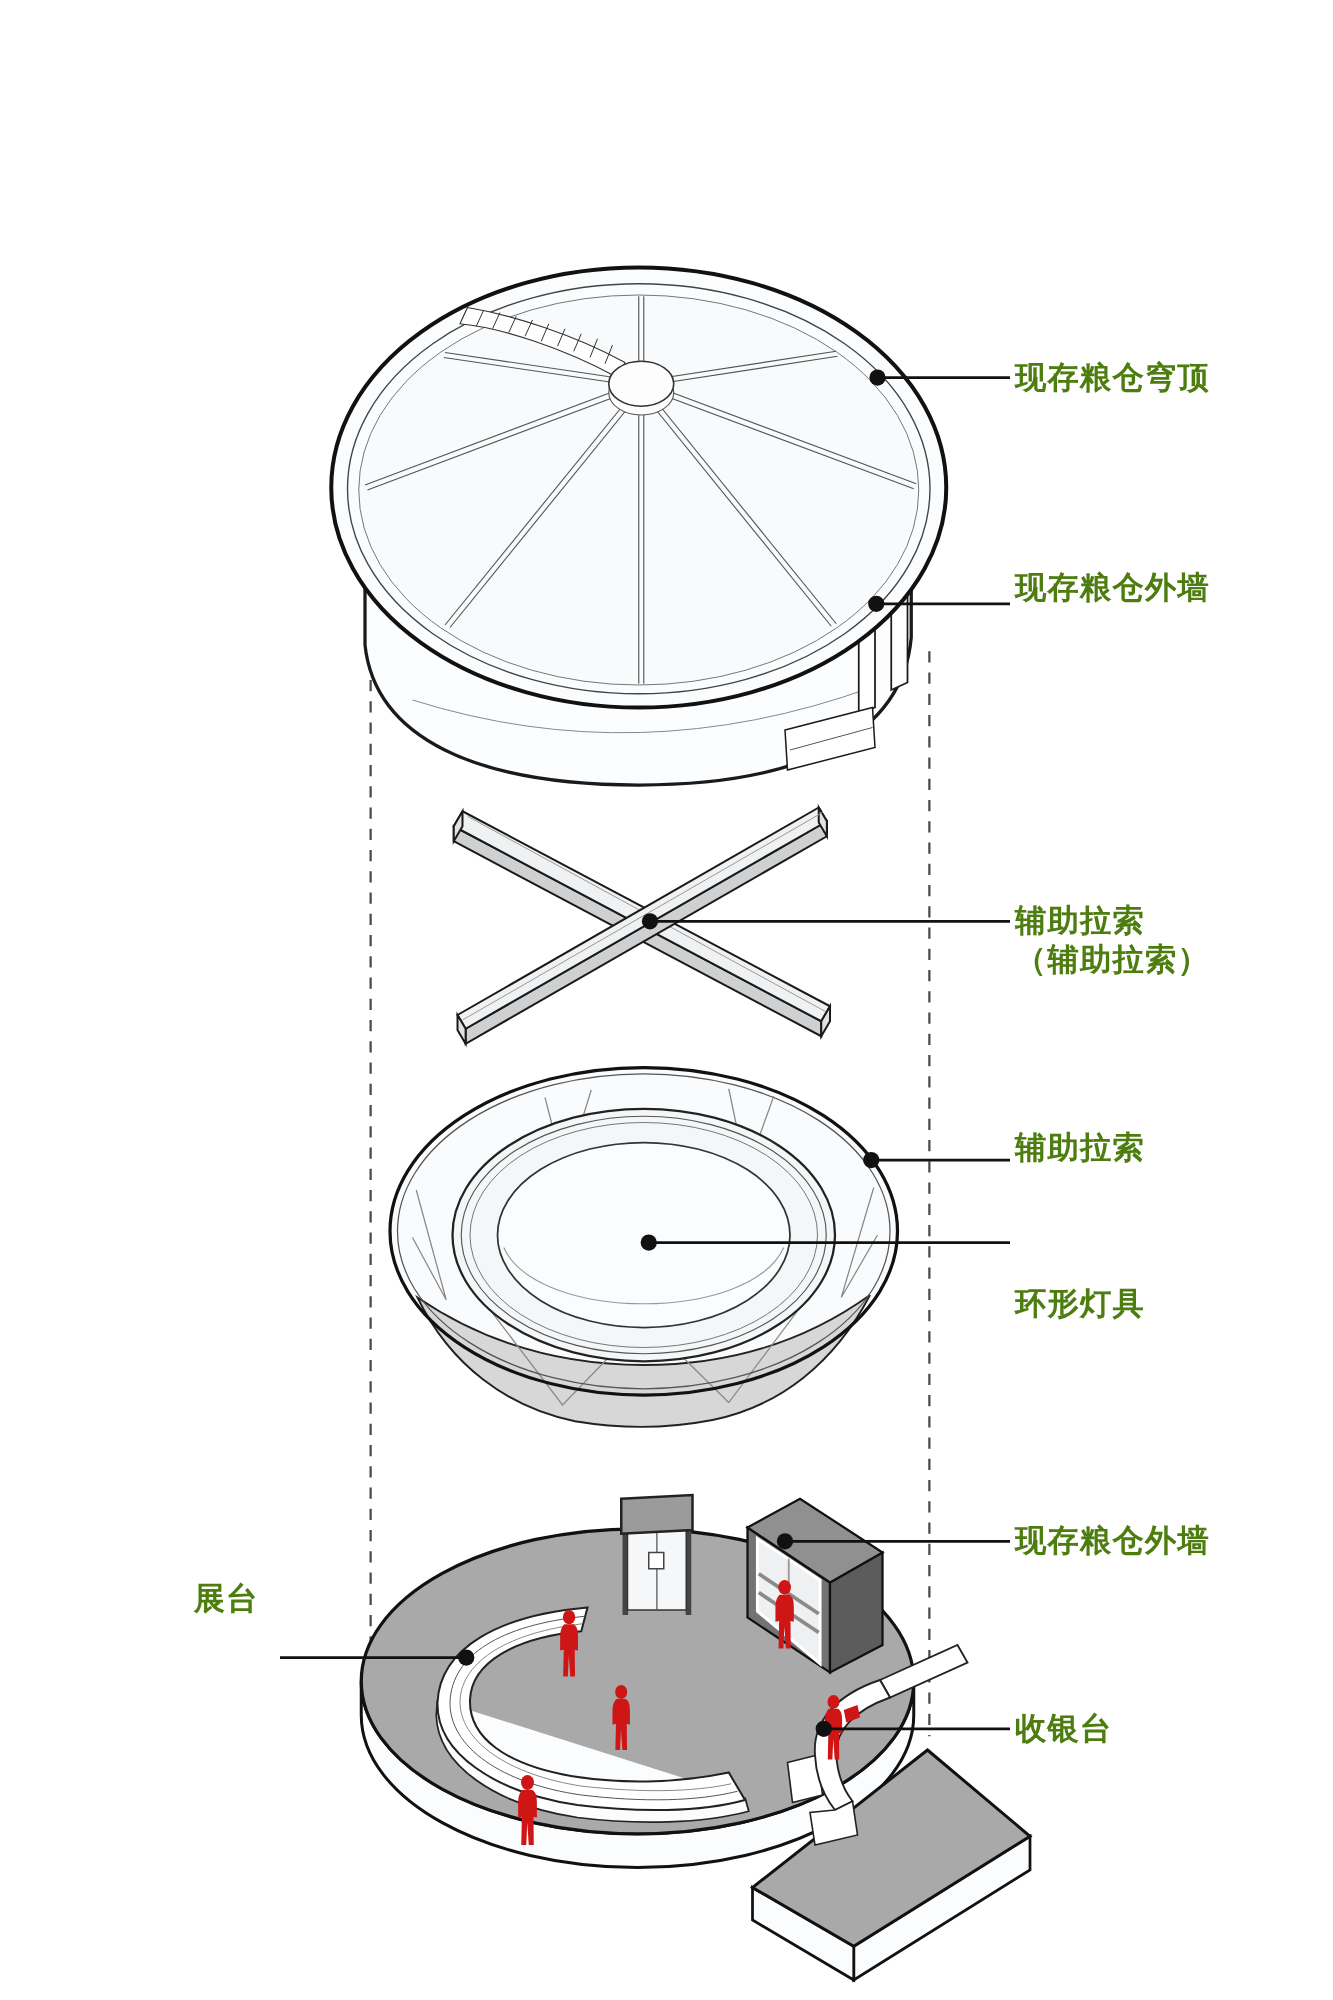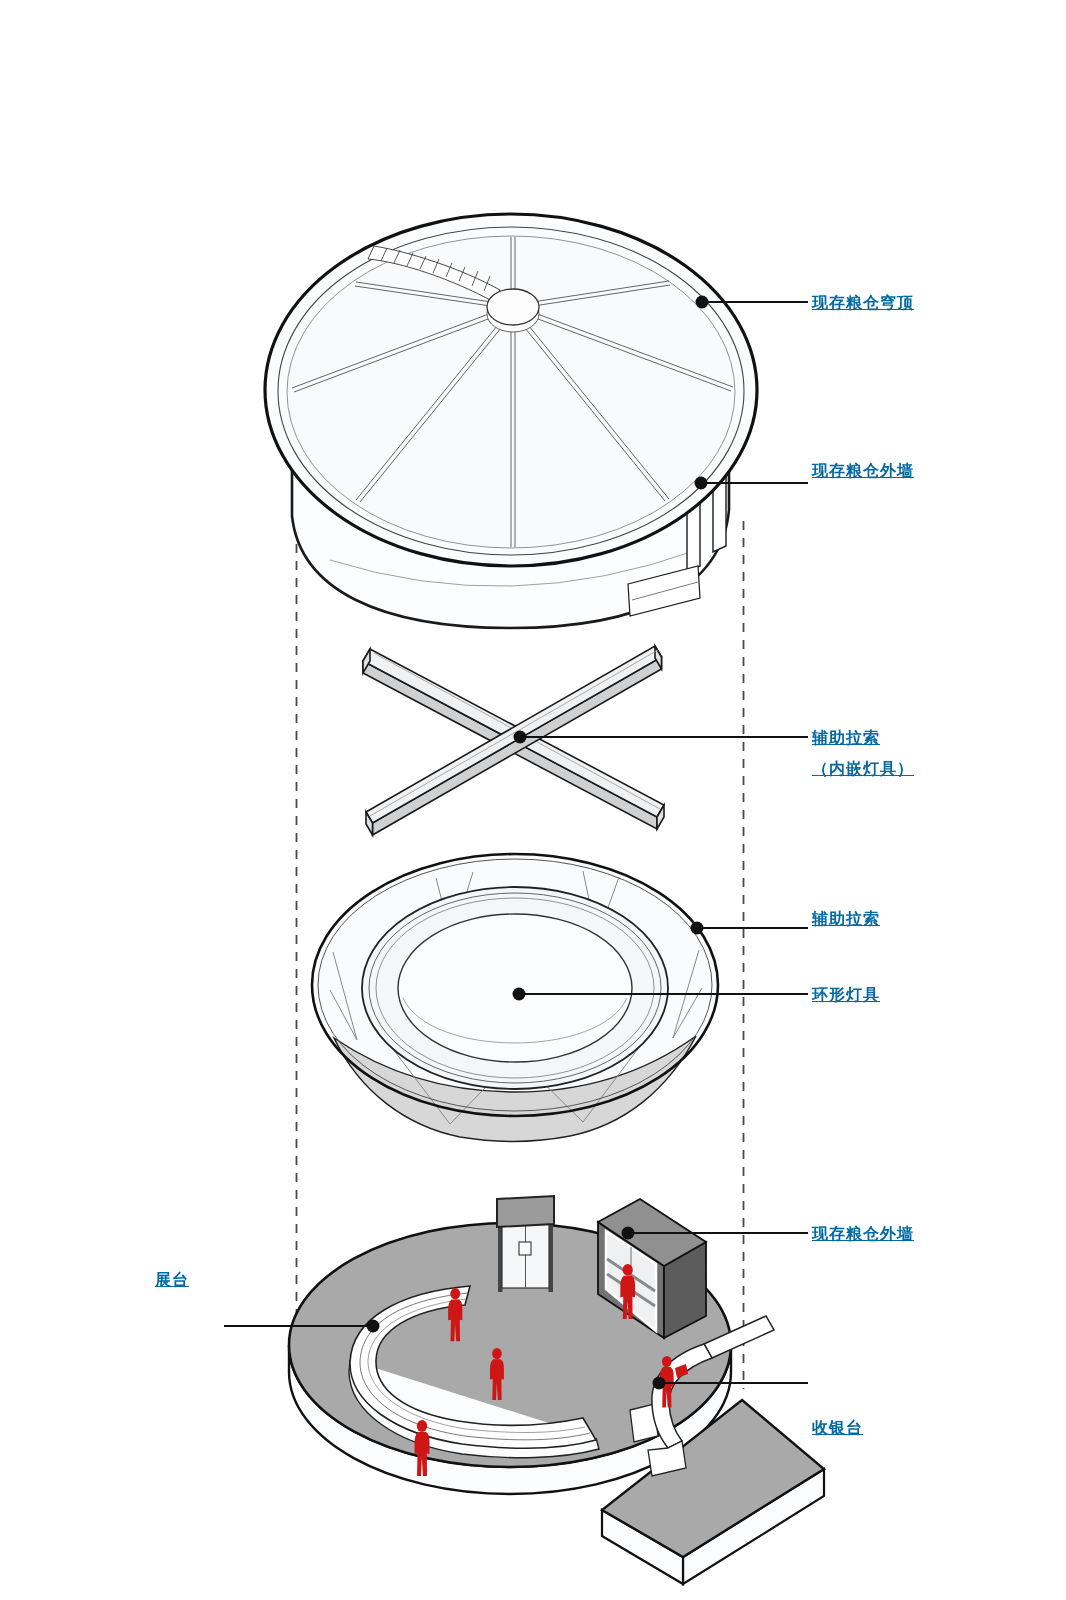--- a/index.html
+++ b/index.html
@@ -1,20 +1,20 @@
 <!DOCTYPE html>
 <html><head>
 <meta charset="utf-8">
 <style>
   html,body{margin:0;padding:0;background:#ffffff;}
   .canvas{position:relative;width:1066px;height:1600px;background:#fff;overflow:hidden;
           font-family:"Liberation Sans", sans-serif;}
   .canvas svg{position:absolute;left:0;top:0;}
-  .lbl{position:absolute;font-size:16px;font-weight:600;color:#0369a1;
-       white-space:nowrap;line-height:31px;letter-spacing:1px;text-decoration:underline;}
+  .lbl{position:absolute;font-size:25px;font-weight:600;color:#4d7c0f;
+       white-space:nowrap;line-height:31px;letter-spacing:1px;}
 </style>
 </head>
 <body>
 
 <div class="canvas">
 <svg width="1066" height="1600" viewBox="0 0 1066 1600">
   <defs>
     <g id="person">
       <ellipse cx="15" cy="6" rx="5.2" ry="6"></ellipse>
       <path d="M11,12 C8.5,14 7.5,18 7.5,23 L7.5,34 L10.5,33.5 L10,56 L14,56 L14.8,38 L16,56 L20,56 L19.8,33.5 L22.5,34 L22.5,22 C22.5,16 21.5,14 19,12 Z"></path>
@@ -204,20 +204,20 @@
         <circle cx="373" cy="1326" r="6.5" fill="#111" stroke="none"></circle>
     <line x1="659" y1="1383" x2="808" y2="1383"></line>
         <circle cx="659" cy="1383" r="6.5" fill="#111" stroke="none"></circle>
   </g>
 </svg>
 
   <div class="lbl" style="left:812px;top:287px">现存粮仓穹顶</div>
   <div class="lbl" style="left:812px;top:455px">现存粮仓外墙</div>
   <div class="lbl" style="left:812px;top:722px">
     <div>辅助拉索</div>
-    <div>（内嵌灯具）</div>
+    <div>（辅助拉索）</div>
   </div>
   <div class="lbl" style="left:812px;top:903px">辅助拉索</div>
-  <div class="lbl" style="left:812px;top:979px">环形灯具</div>
+  <div class="lbl" style="left:812px;top:1028px">环形灯具</div>
   <div class="lbl" style="left:812px;top:1218px">现存粮仓外墙</div>
   <div class="lbl" style="left:155px;top:1264px">展台</div>
-  <div class="lbl" style="left:812px;top:1412px">收银台</div>
+  <div class="lbl" style="left:812px;top:1368px">收银台</div>
 </div>
 
 </body></html>

